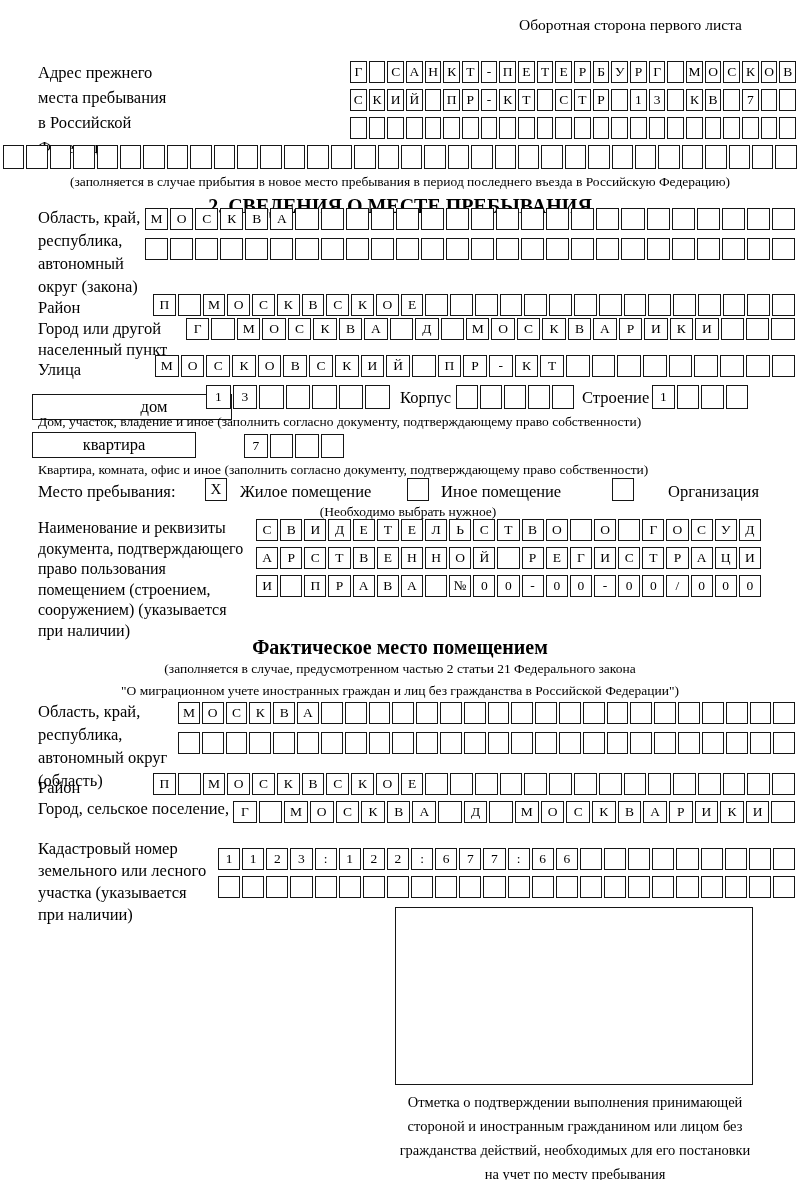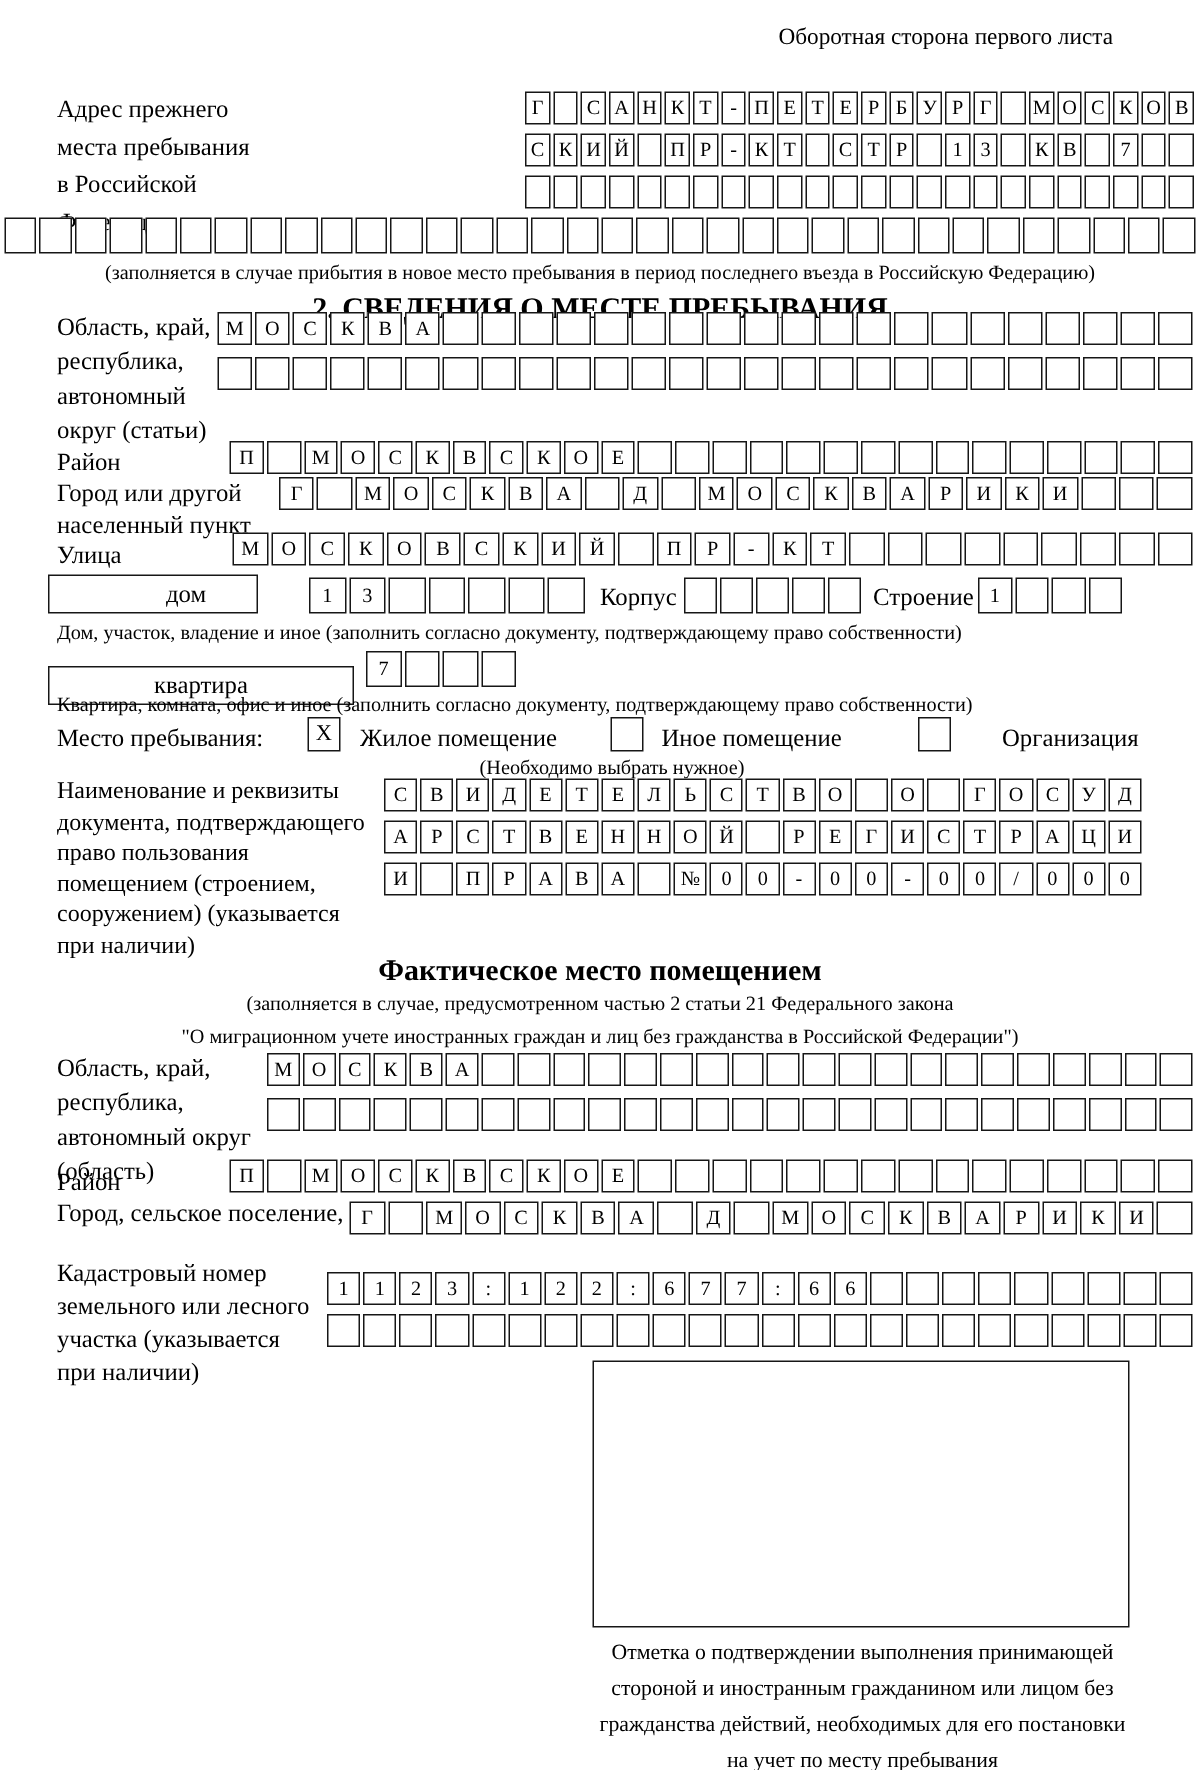--- a/index.html
+++ b/index.html
@@ -162,21 +162,21 @@
       <span class="cell"></span>
     </div>
   <div class="abs note center" style="top:174px;">(заполняется в случае прибытия в новое место пребывания в период последнего въезда в Российскую Федерацию)</div>
 
   <div class="abs h-bold center" style="top:195px;">2. СВЕДЕНИЯ О МЕСТЕ ПРЕБЫВАНИЯ</div>
 
   <div class="abs lbl lh23" style="left:38px;top:206px;">
       <div>Область, край,</div>
       <div>республика,</div>
       <div>автономный</div>
-      <div>округ (статьи)</div>
+      <div>округ (закона)</div>
     </div>
   <div class="abs boxrow" style="left:145px;top:208px;width:650px;">
       <span class="cell">М</span>
       <span class="cell">О</span>
       <span class="cell">С</span>
       <span class="cell">К</span>
       <span class="cell">В</span>
       <span class="cell">А</span>
       <span class="cell"></span>
       <span class="cell"></span>
@@ -311,21 +311,21 @@
       <span class="cell"></span>
       <span class="cell"></span>
       <span class="cell"></span>
       <span class="cell"></span>
       <span class="cell"></span>
       <span class="cell"></span>
       <span class="cell"></span>
       <span class="cell"></span>
     </div>
 
-  <div class="abs widebox" style="left:32px;top:383px;width:140px;height:26px;padding-left:44px;">дом</div>
+  <div class="abs widebox" style="left:32px;top:394px;width:200px;height:26px;padding-left:44px;">дом</div>
   <div class="abs boxrow" style="left:206px;top:385px;width:184px;height:24px;">
       <span class="cell">1</span>
       <span class="cell">3</span>
       <span class="cell"></span>
       <span class="cell"></span>
       <span class="cell"></span>
       <span class="cell"></span>
       <span class="cell"></span>
     </div>
   <div class="abs lbl" style="left:400px;top:385px;">Корпус</div>
@@ -338,21 +338,21 @@
     </div>
   <div class="abs lbl" style="left:582px;top:385px;">Строение</div>
   <div class="abs boxrow" style="left:652px;top:385px;width:96px;height:24px;">
       <span class="cell">1</span>
       <span class="cell"></span>
       <span class="cell"></span>
       <span class="cell"></span>
     </div>
   <div class="abs caption" style="left:38px;top:414px;">Дом, участок, владение и иное (заполнить согласно документу, подтверждающему право собственности)</div>
 
-  <div class="abs widebox" style="left:32px;top:432px;width:204px;height:26px;margin-top:12px;">квартира</div>
+  <div class="abs widebox" style="left:32px;top:432px;width:164px;height:26px;">квартира</div>
   <div class="abs boxrow" style="left:244px;top:434px;width:100px;height:24px;">
       <span class="cell">7</span>
       <span class="cell"></span>
       <span class="cell"></span>
       <span class="cell"></span>
     </div>
   <div class="abs caption" style="left:38px;top:462px;">Квартира, комната, офис и иное (заполнить согласно документу, подтверждающему право собственности)</div>
 
   <div class="abs lbl" style="left:38px;top:479px;">Место пребывания:</div>
   <div class="abs chk" style="left:205px;top:478px;">X</div>

